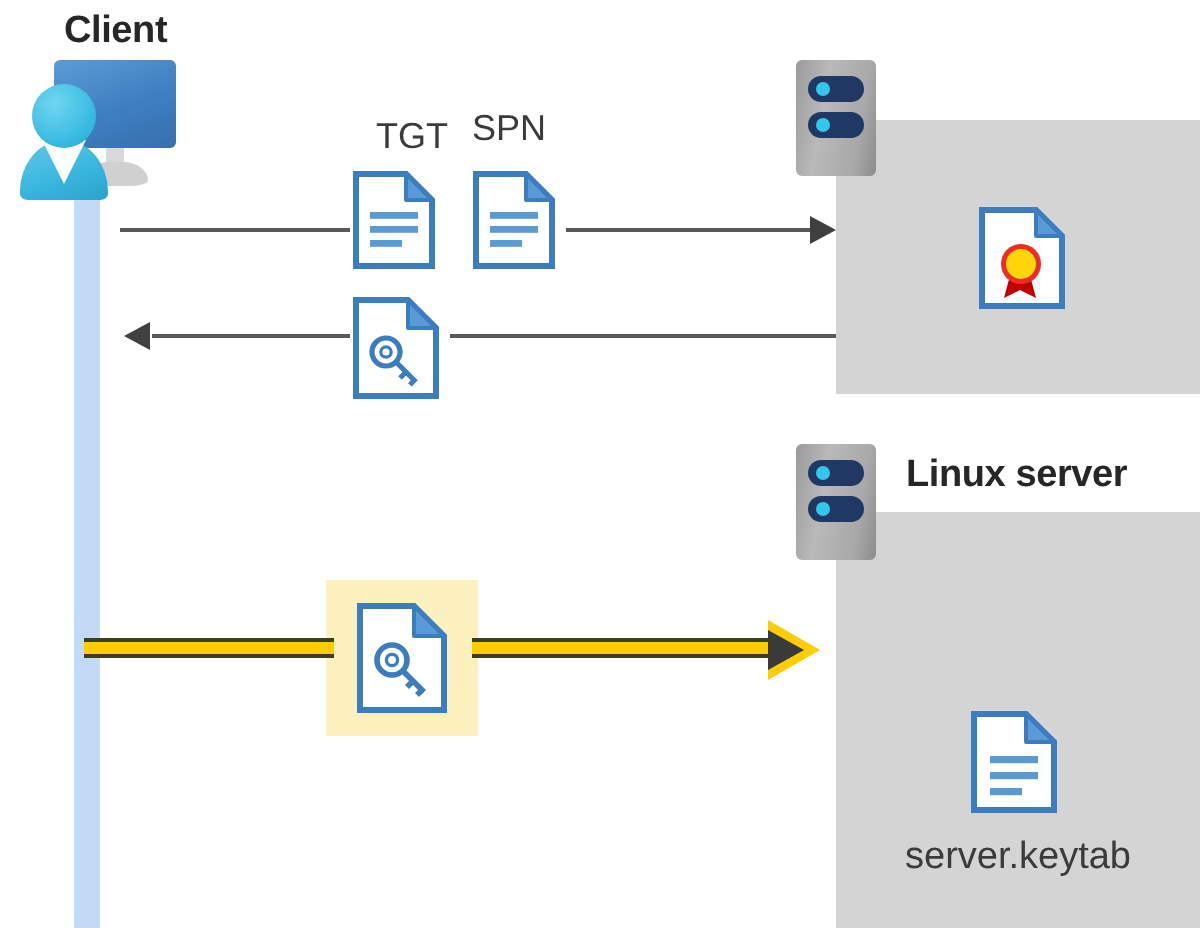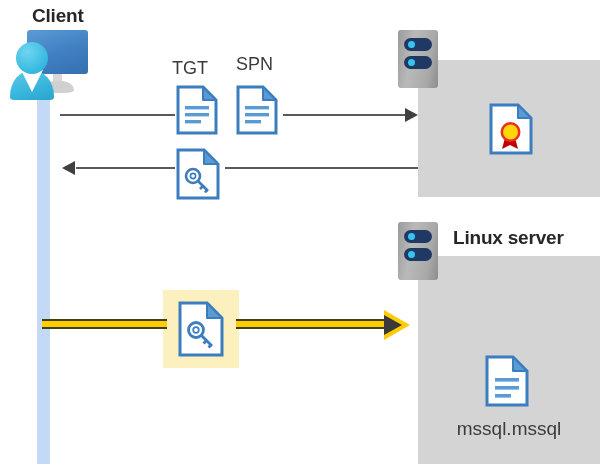--- a/index.html
+++ b/index.html
@@ -152,21 +152,21 @@
   <div class="abs" style="left:489px;top:103px;width:44px;height:52px;">
     <svg width="44" height="52" viewBox="0 0 44 52">
       <path d="M2 2 H29 L42 15 V50 H2 Z" fill="#ffffff" stroke="#3b7dbe" stroke-width="3"></path>
       <path d="M29 2 L42 15 H29 Z" fill="#5b9bd5" stroke="#3b7dbe" stroke-width="2" stroke-linejoin="round"></path>
       <path d="M17 31 L13 46 L21 42 L29 46 L25 31 Z" fill="#c00000"></path>
       <circle cx="21.5" cy="29" r="10" fill="#ee2b24"></circle>
       <circle cx="21.5" cy="29" r="7.5" fill="#ffd60a"></circle>
     </svg>
   </div>
 
-  <div class="abs label-plain" style="left:172px;top:58px;width:50px;">TGT</div>
+  <div class="abs label-plain" style="left:188px;top:58px;width:50px;">TGT</div>
   <div class="abs label-plain" style="left:236px;top:54px;width:50px;">SPN</div>
 
   <div class="abs thin-line" style="left:60px;top:114px;width:115px;"></div>
   <div class="abs thin-line" style="left:283px;top:114px;width:125px;"></div>
   <div class="abs arrow-right-thin" style="left:405px;top:108px;"></div>
 
   <div class="abs" style="left:176px;top:85px;width:42px;height:50px;">
     <svg width="42" height="50" viewBox="0 0 42 50">
       <path d="M2 2 H27 L40 15 V48 H2 Z" fill="#ffffff" stroke="#3b7dbe" stroke-width="3"></path>
       <path d="M27 2 L40 15 H27 Z" fill="#5b9bd5" stroke="#3b7dbe" stroke-width="2" stroke-linejoin="round"></path>
@@ -220,21 +220,21 @@
     <svg width="44" height="52" viewBox="0 0 44 52">
       <path d="M2 2 H28 L42 16 V50 H2 Z" fill="#ffffff" stroke="#3b7dbe" stroke-width="3"></path>
       <path d="M28 2 L42 16 H28 Z" fill="#5b9bd5" stroke="#3b7dbe" stroke-width="2" stroke-linejoin="round"></path>
       <rect x="10" y="23" width="24" height="3.6" fill="#5b9bd5"></rect>
       <rect x="10" y="31" width="24" height="3.6" fill="#5b9bd5"></rect>
       <rect x="10" y="39" width="16" height="3.6" fill="#5b9bd5"></rect>
     </svg>
   </div>
 
   <div class="abs" style="left:418px;top:418px;width:182px;">
-    <div class="filename">mssql.mssql</div>
+    <div class="filename">server.keytab</div>
   </div>
 
   <div class="abs highlight-box" style="left:163px;top:290px;width:76px;height:78px;"></div>
 
   <div class="abs yellow-band" style="left:42px;top:319px;width:125px;"></div>
   <div class="abs yellow-band" style="left:236px;top:319px;width:150px;"></div>
 
   <div class="abs" style="left:384px;top:309px;width:28px;height:32px;">
     <div class="abs yellow-head-outer" style="left:0;top:1px;"></div>
     <div class="abs yellow-head-inner" style="left:0;top:6px;"></div>

